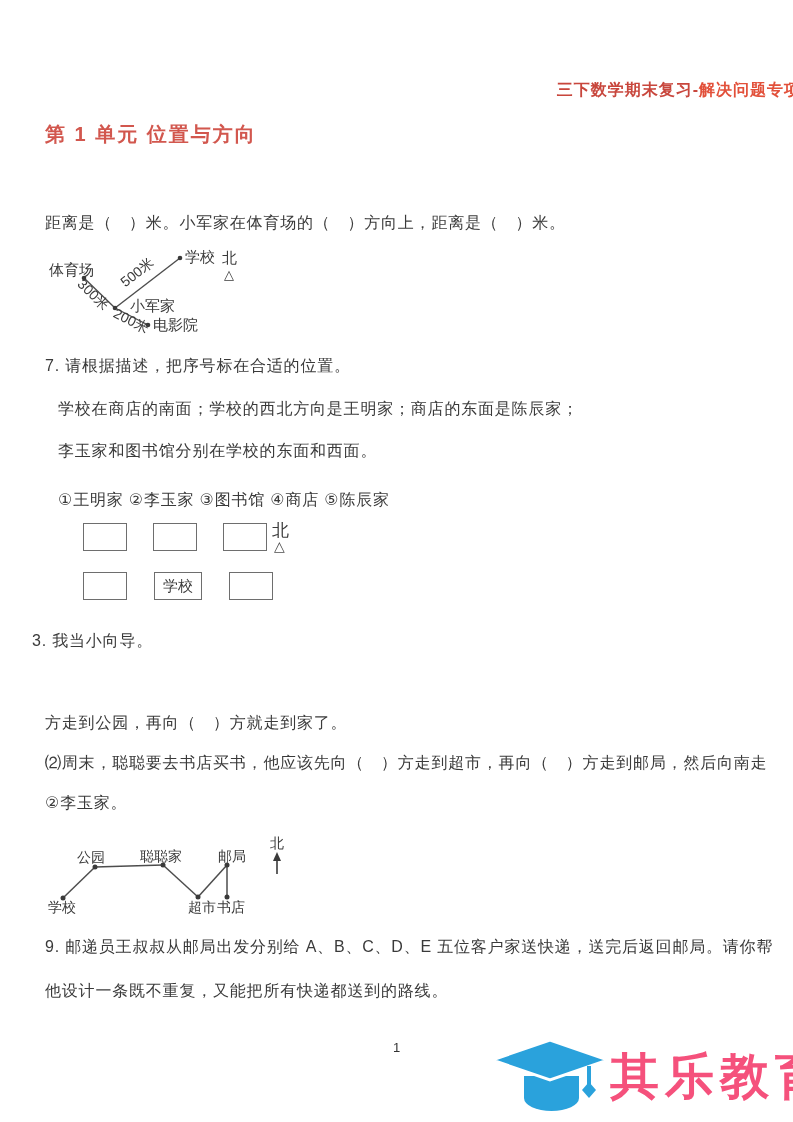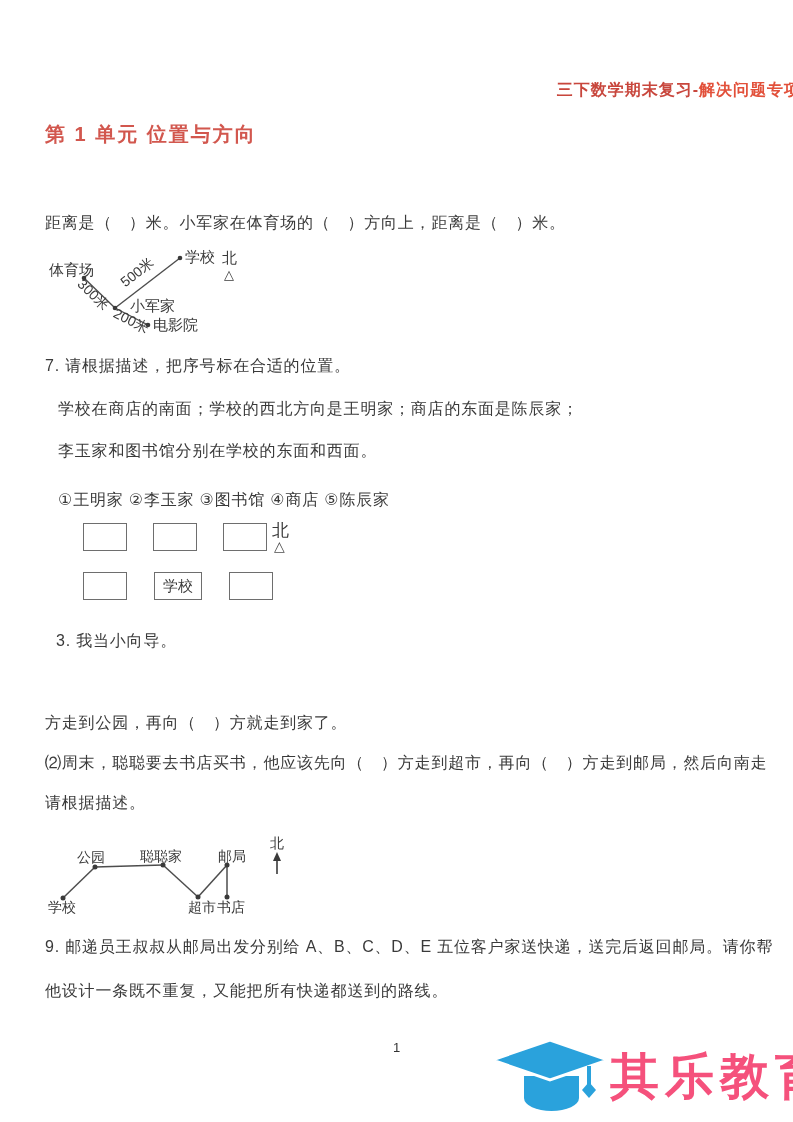--- a/index.html
+++ b/index.html
@@ -62,24 +62,24 @@
 
   <div class="abox" style="top:523px;left:83px;"></div>
   <div class="abox" style="top:523px;left:153px;"></div>
   <div class="abox" style="top:523px;left:223px;"></div>
   <div class="abs north-char" style="top:519px;left:272px;">北</div>
   <div class="abs tri-char" style="top:538px;left:274px;">△</div>
   <div class="abox" style="top:572px;left:83px;"></div>
   <div class="abox" style="top:572px;left:154px;width:46px;">学校</div>
   <div class="abox" style="top:572px;left:229px;"></div>
 
-  <div class="abs qline" style="top:631px;left:56px;">3. 我当小向导。</div>
+  <div class="abs qline" style="top:631px;left:32px;">3. 我当小向导。</div>
   <div class="abs qline" style="top:753px;left:45px;">⑵周末，聪聪要去书店买书，他应该先向（　）方走到超市，再向（　）方走到邮局，然后向南走</div>
   <div class="abs qline" style="top:713px;left:45px;">方走到公园，再向（　）方就走到家了。</div>
-  <div class="abs qline" style="top:793px;left:45px;">请根据描述。</div>
+  <div class="abs qline" style="top:793px;left:45px;">②李玉家。</div>
 
   <svg class="abs" style="top:828px;left:45px;" width="260" height="92" viewBox="0 0 260 92">
     <line x1="18" y1="70" x2="50" y2="39" stroke="#4d4d4d" stroke-width="1.5"></line>
     <line x1="50" y1="39" x2="118" y2="37" stroke="#4d4d4d" stroke-width="1.5"></line>
     <line x1="118" y1="37" x2="153" y2="69" stroke="#4d4d4d" stroke-width="1.5"></line>
     <line x1="153" y1="69" x2="182" y2="37" stroke="#4d4d4d" stroke-width="1.5"></line>
     <line x1="182" y1="37" x2="182" y2="69" stroke="#4d4d4d" stroke-width="1.5"></line>
     <circle cx="18" cy="70" r="2.5" fill="#3a3a3a"></circle>
     <circle cx="50" cy="39" r="2.5" fill="#3a3a3a"></circle>
     <circle cx="118" cy="37" r="2.5" fill="#3a3a3a"></circle>

